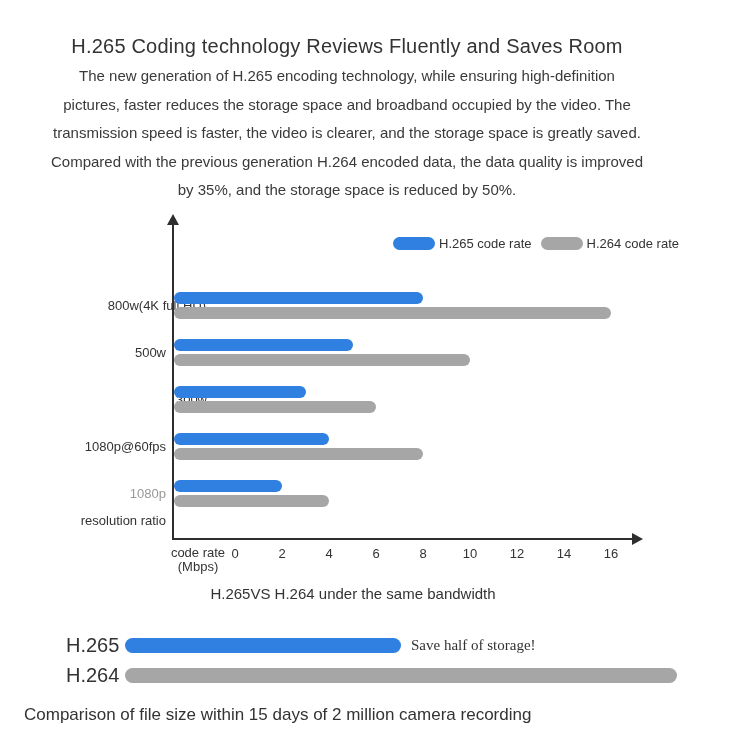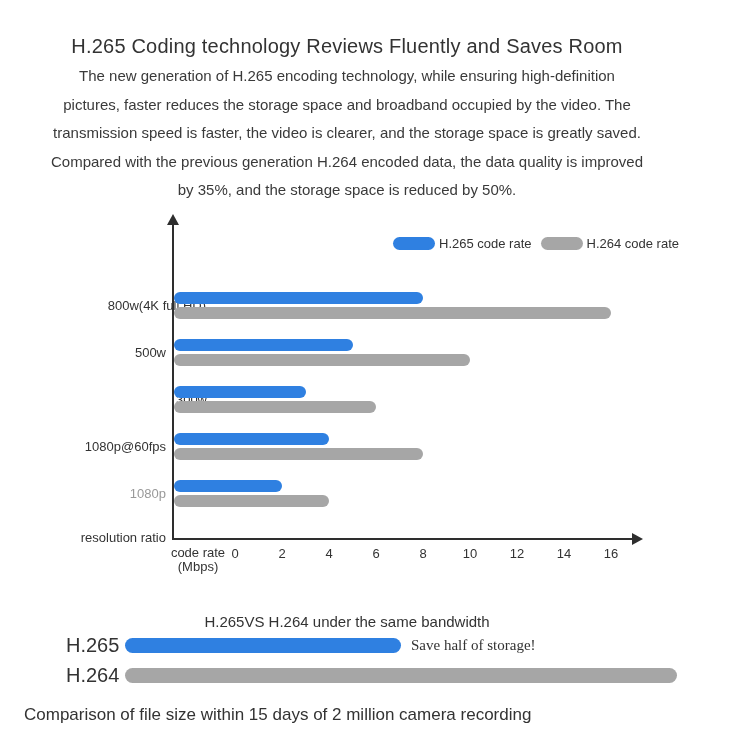--- a/index.html
+++ b/index.html
@@ -37,30 +37,30 @@
   }
   .pill{display:inline-block;width:42px;height:13px;border-radius:6.5px;}
   .legend .lbl{margin-left:4px;}
   .legend .pill.second{margin-left:9px;}
   .row-label{
     position:absolute;left:0;width:166px;text-align:right;
     font-size:13px;line-height:25px;color:#333;
   }
   .row-label.muted{color:#999;}
   .ylabel{
-    position:absolute;left:0;top:530px;width:166px;text-align:right;
+    position:absolute;left:0;top:513px;width:166px;text-align:right;
     font-size:13px;color:#333;
   }
   .bar{position:absolute;height:12px;border-radius:6px;}
   .x-tick{position:absolute;top:546px;width:26px;text-align:center;font-size:13px;color:#333;}
   .xlabel{
     position:absolute;left:169px;top:546px;width:58px;text-align:center;
     font-size:13px;line-height:14px;color:#333;
   }
-  .caption1{position:absolute;top:585px;left:0;width:100%;text-align:center;font-size:15px;color:#333;margin-top:28px;}
+  .caption1{position:absolute;top:585px;left:6px;width:100%;text-align:center;font-size:15px;color:#333;}
   
   .storage-label{position:absolute;left:66px;font-size:20px;line-height:16px;color:#333;}
   .storage-bar{position:absolute;left:125px;height:15px;border-radius:7.5px;}
   .storage-note{position:absolute;font-size:15px;line-height:16px;color:#333;}
   .caption2{position:absolute;top:705px;left:0;width:100%;text-align:left;font-size:17px;color:#333;margin-left:24px;}
 </style>
 </head>
 <body>
 
 <div class="page">

